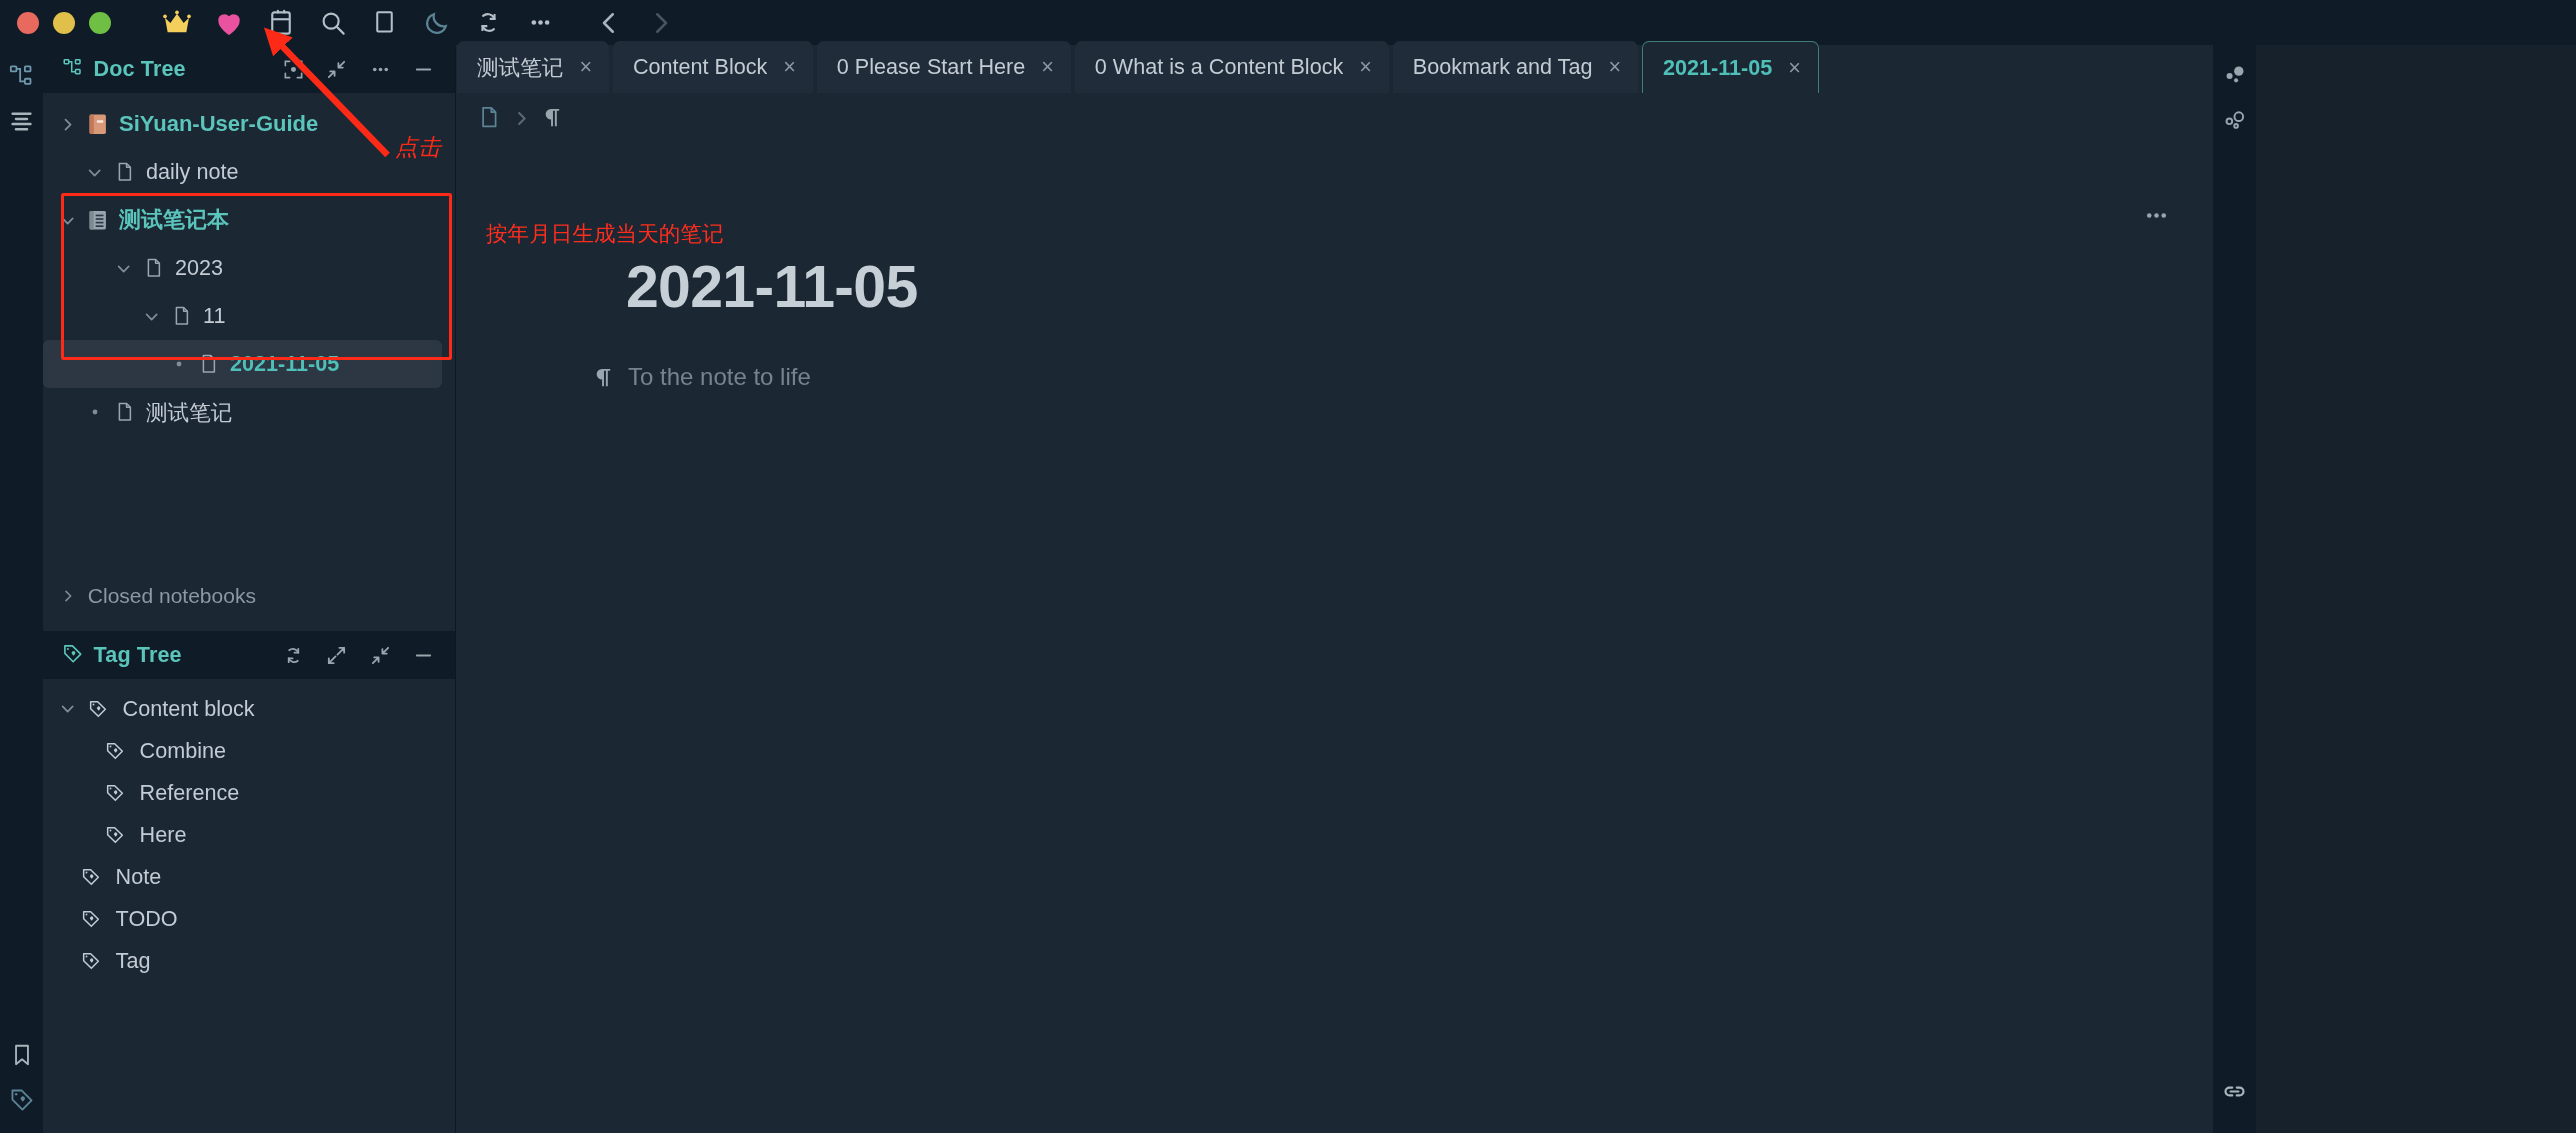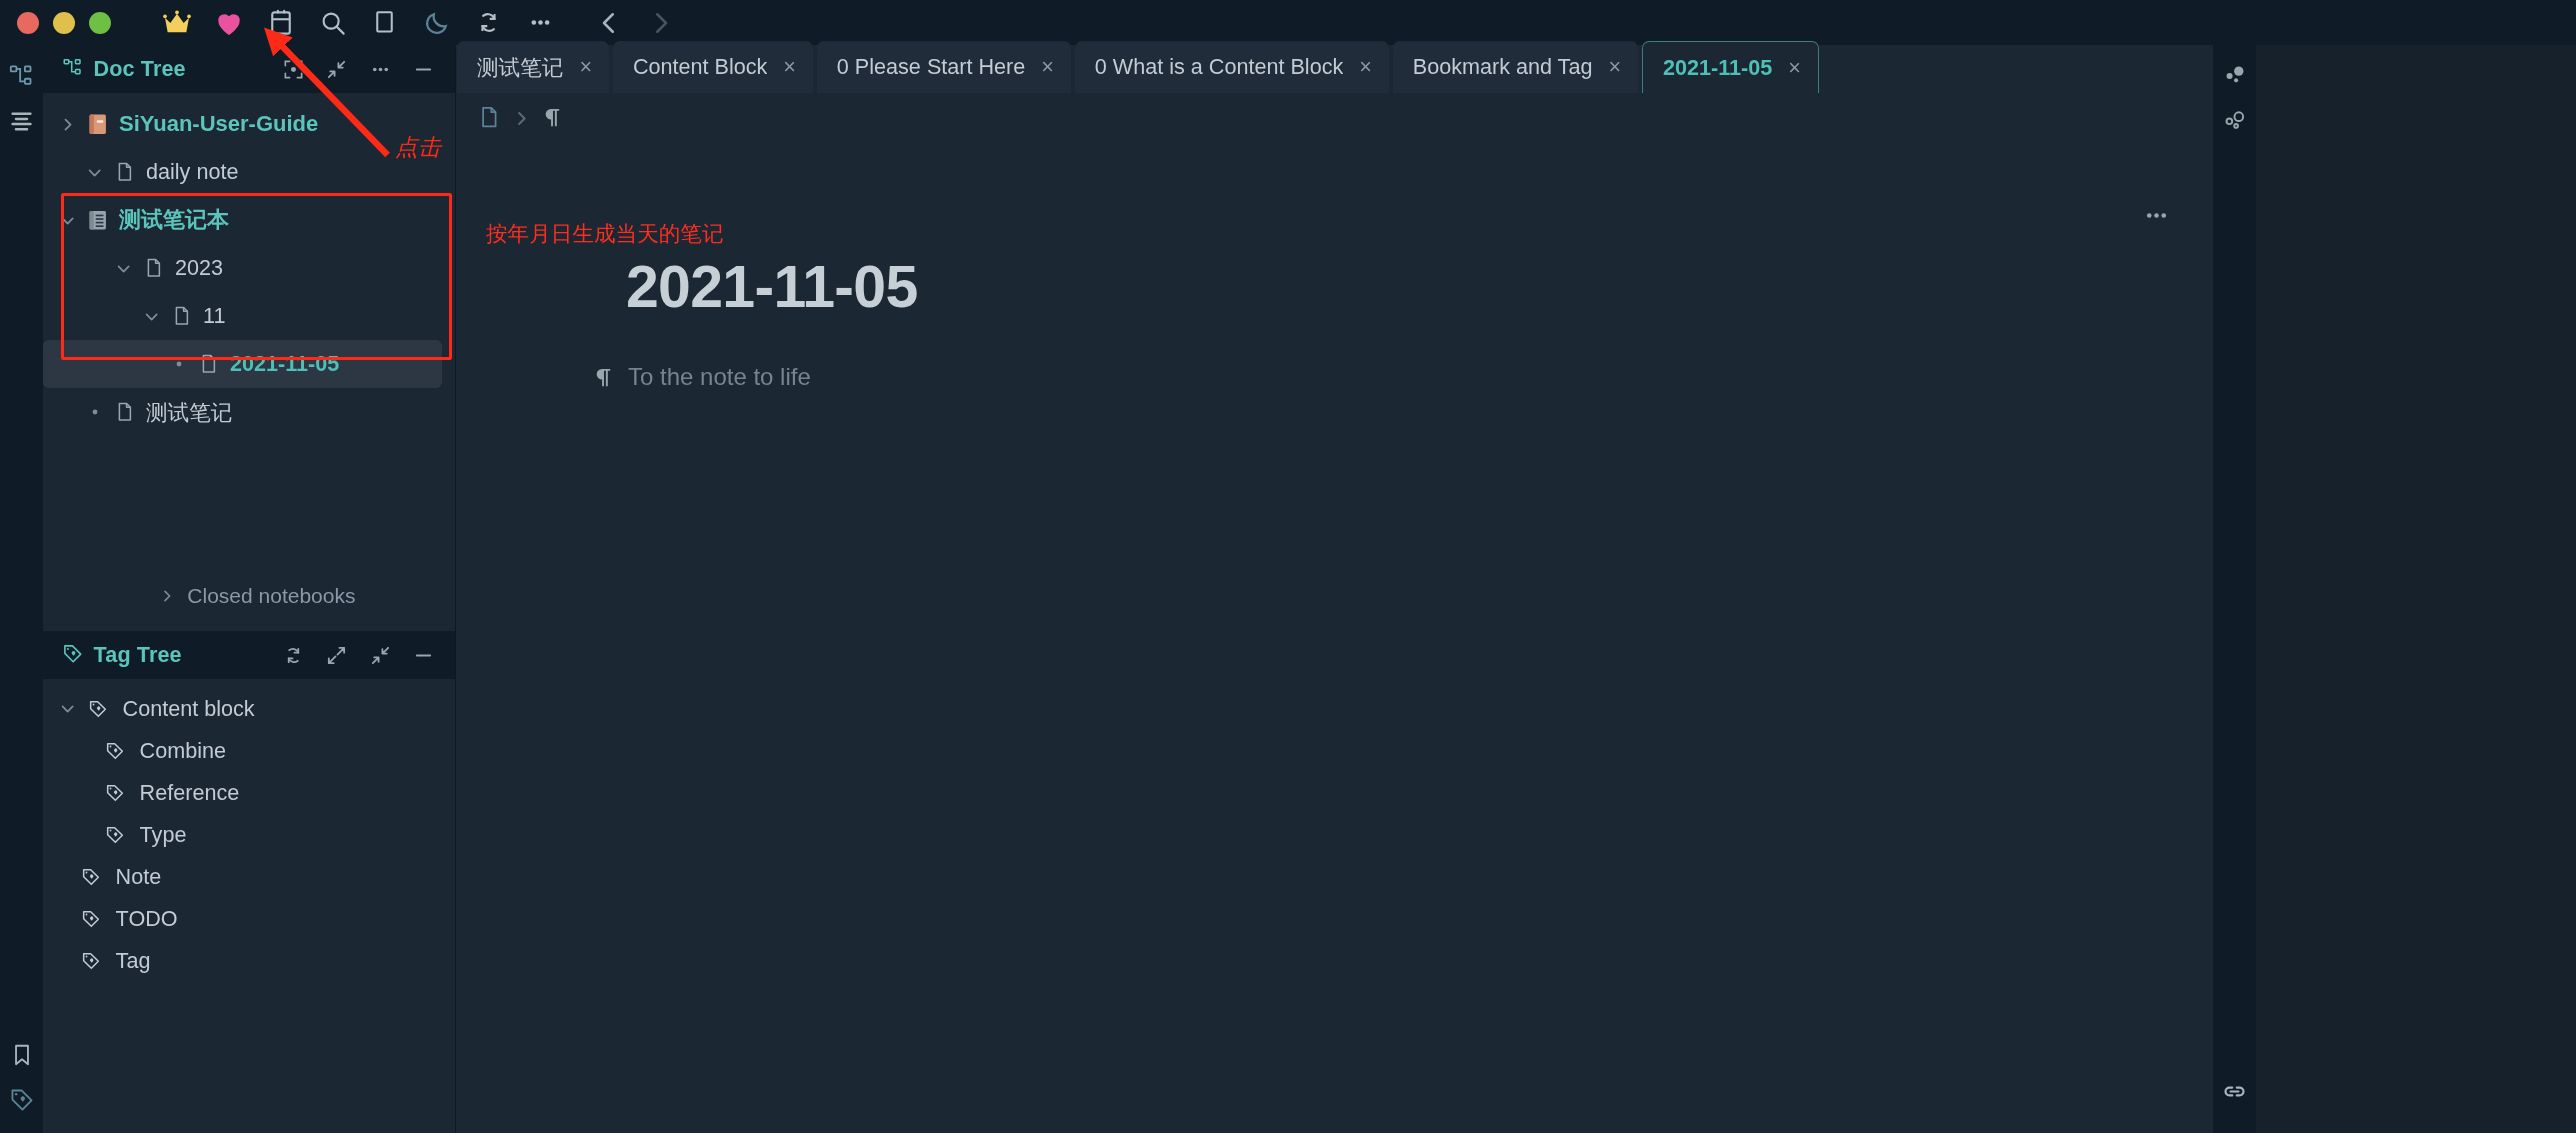--- a/index.html
+++ b/index.html
@@ -61,21 +61,21 @@
     display: flex; align-items: center; height: 48px; padding-right: 8.6px;
     white-space: nowrap; position: relative;
   }
   .tree-row .arrow { width: 29px; display: flex; align-items: center; justify-content: center; flex-shrink: 0; }
   .tree-row .dot { width: 29px; display: flex; align-items: center; justify-content: center; flex-shrink: 0; }
   .tree-row .ticon { width: 32px; display: flex; align-items: center; justify-content: center; flex-shrink: 0; }
   .tree-row .tlabel { font-size: 21.6px; color: #c3cbd4; margin-left: 5px; }
   .tree-row.nb .tlabel { color: #5bc5bc; font-weight: bold; font-size: 22px; }
   .tree-row.selected { background: #2d3643; border-radius: 5.8px; }
   .tree-row.selected .tlabel { color: #4fc0b8; font-weight: bold; }
-  .closed-row { display: flex; align-items: center; height: 45px; justify-content: center; }
+  .closed-row { display: flex; align-items: center; height: 45px; }
   .closed-row .clabel { font-size: 21px; color: #8b98a5; margin-left: 5.8px; }
 
   .tag-tree { padding-top: 8.6px; }
   .tag-row { display: flex; align-items: center; height: 42px; white-space: nowrap; }
   .tag-row .arrow { width: 29px; display: flex; align-items: center; justify-content: center; flex-shrink: 0; }
   .tag-row .tgicon { width: 32px; display: flex; align-items: center; justify-content: center; flex-shrink: 0; }
   .tag-row .tglabel { font-size: 21.6px; color: #c3cbd4; margin-left: 8.6px; }
 
   
   .tabbar {
@@ -500,21 +500,21 @@
       </div>
 
       <div class="tag-row" style="padding-left:56px">
         <span class="tgicon">
           <svg width="20" height="20" viewBox="0 0 24 24" fill="none" stroke="#c3cbd4" stroke-width="1.8">
             <path d="M3.2 3.2h8.4l9.2 9.2-8.4 8.4L3.2 11.6z" stroke-linejoin="round"></path>
             <circle cx="6.6" cy="6.6" r="1.1" fill="#c3cbd4" stroke="none"></circle>
             <path d="M11.3 12.4a2.05 2.05 0 1 1 3 0l-1.5 1.7z" fill="#c3cbd4" stroke="none"></path>
           </svg>
         </span>
-        <span class="tglabel">Type</span>
+        <span class="tglabel">Here</span>
       </div>
 
       <div class="tag-row" style="padding-left:32px">
         <span class="tgicon">
           <svg width="20" height="20" viewBox="0 0 24 24" fill="none" stroke="#c3cbd4" stroke-width="1.8">
             <path d="M3.2 3.2h8.4l9.2 9.2-8.4 8.4L3.2 11.6z" stroke-linejoin="round"></path>
             <circle cx="6.6" cy="6.6" r="1.1" fill="#c3cbd4" stroke="none"></circle>
             <path d="M11.3 12.4a2.05 2.05 0 1 1 3 0l-1.5 1.7z" fill="#c3cbd4" stroke="none"></path>
           </svg>
         </span>

